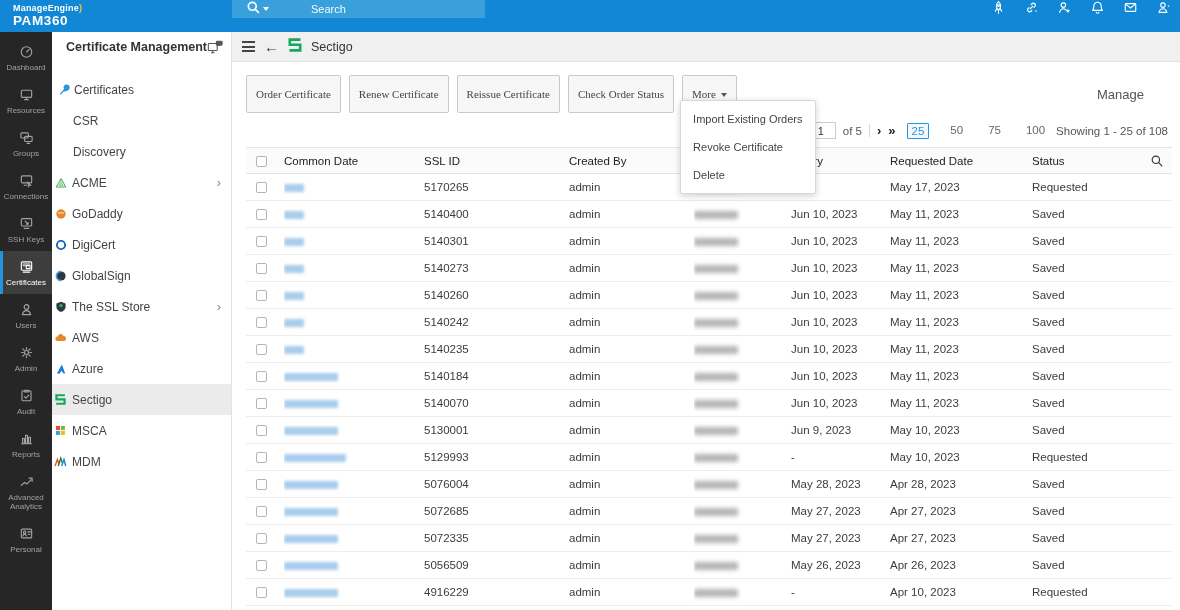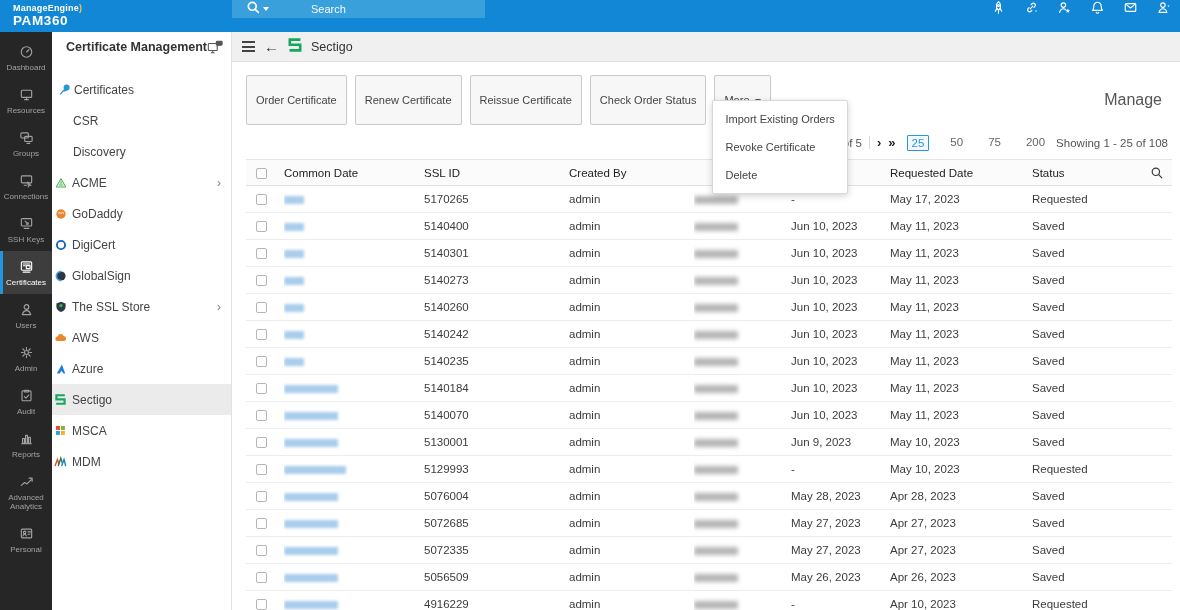--- a/index.html
+++ b/index.html
@@ -46,23 +46,23 @@
   
   .main { flex:1; min-width:0; position:relative; background:#fff; }
   .crumb { height:30px; background:#f0f0f0; border-bottom:1px solid #e0e0e0; display:flex; align-items:center; padding-left:10px; gap:9px; }
   .burger { display:inline-flex; flex-direction:column; gap:2.5px; cursor:pointer; }
   .burger i { width:13px; height:2px; background:#444; display:block; }
   .backarrow { font-size:15px; color:#333; cursor:pointer; line-height:1; }
   .crumb-title { font-size:12.5px; color:#333; }
 
   .content { padding:13px 8px 0 14px; }
   .toolbar { display:flex; align-items:center; }
-  .btn { background:#f7f7f7; border:1px solid #c9c9c9; border-radius:2px; font-size:11px; color:#444; padding:18px 9px; margin-right:8px; cursor:pointer; font-family:Liberation Sans, sans-serif; white-space:nowrap; }
+  .btn { background:#f7f7f7; border:1px solid #c9c9c9; border-radius:2px; font-size:11px; color:#444; padding:12px 9px; margin-right:8px; cursor:pointer; font-family:Liberation Serif, serif; white-space:nowrap; }
   .btn .bcaret { display:inline-block; margin-left:5px; width:0; height:0; border-left:3.5px solid transparent; border-right:3.5px solid transparent; border-top:4px solid #555; vertical-align:middle; }
-  .manage { margin-left:auto; margin-right:10px; font-size:16px; color:#555; cursor:pointer; }
+  .manage { margin-left:auto; margin-right:28px; font-size:13px; color:#555; cursor:pointer; }
 
   .more-wrap { position:relative; display:inline-block; }
   .menu { position:absolute; top:25px; left:-2px; background:#fff; border:1px solid #d8d8d8; border-radius:2px; box-shadow:0 2px 7px rgba(0,0,0,.18); z-index:20; padding:4px 0; white-space:nowrap; }
   .menu-item { font-size:11px; color:#444; padding:8px 12px; cursor:pointer; }
 
   .pagerow { display:flex; align-items:center; justify-content:flex-end; margin-top:9px; gap:7px; font-size:11.5px; color:#555; padding-right:4px; }
   .pg-nav { color:#c2c2c2; font-size:13px; cursor:pointer; line-height:1; }
   .pg-nav.en { color:#222; font-weight:bold; }
   .pg-div { width:1px; height:13px; background:#d8d8d8; }
   .pg-input { width:30px; height:17px; border:1px solid #ccc; text-align:center; font-size:11px; color:#333; font-family:inherit; }
@@ -428,21 +428,21 @@
         <span>Page</span>
         <input class="pg-input" value="1" style="">
         <span>of 5</span>
         <span class="pg-div"></span>
         <span class="pg-nav en">›</span>
         <span class="pg-nav en">»</span>
         <span style="display:flex;gap:17px;margin-left:4px;">
             <span class="pg-size sel">25</span>
             <span class="pg-size">50</span>
             <span class="pg-size">75</span>
-            <span class="pg-size">200</span>
+            <span class="pg-size">100</span>
           </span>
         <span class="showing">Showing 1 - 25 of 108</span>
       </div>
 
       <table>
         <colgroup>
           <col style="width:38px">
             <col style="width:140px">
             <col style="width:145px">
             <col style="width:125px">

